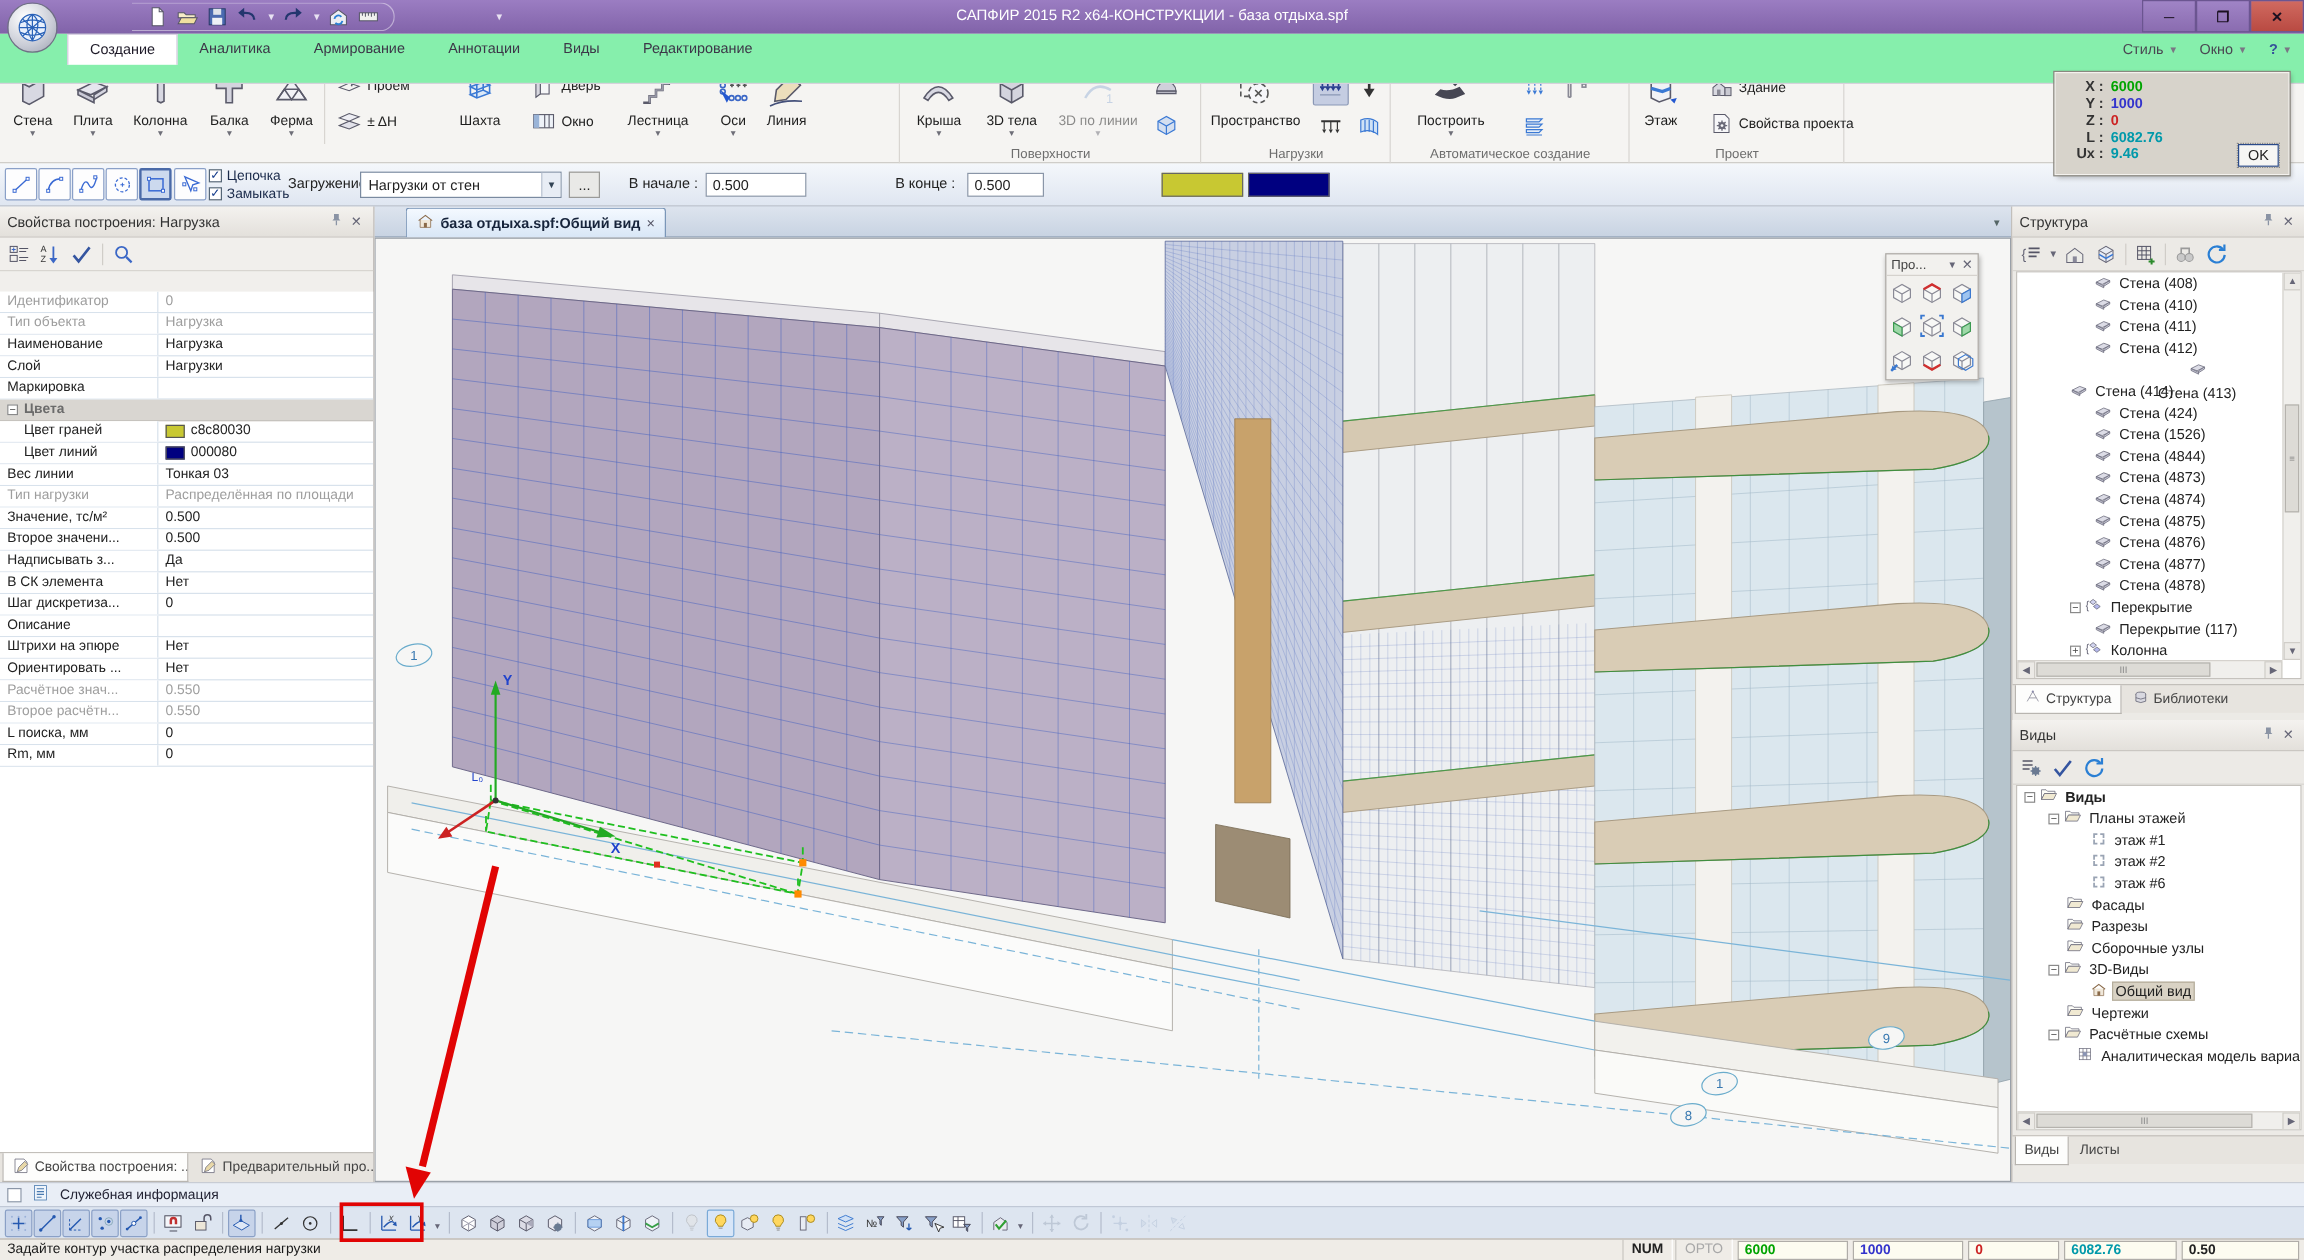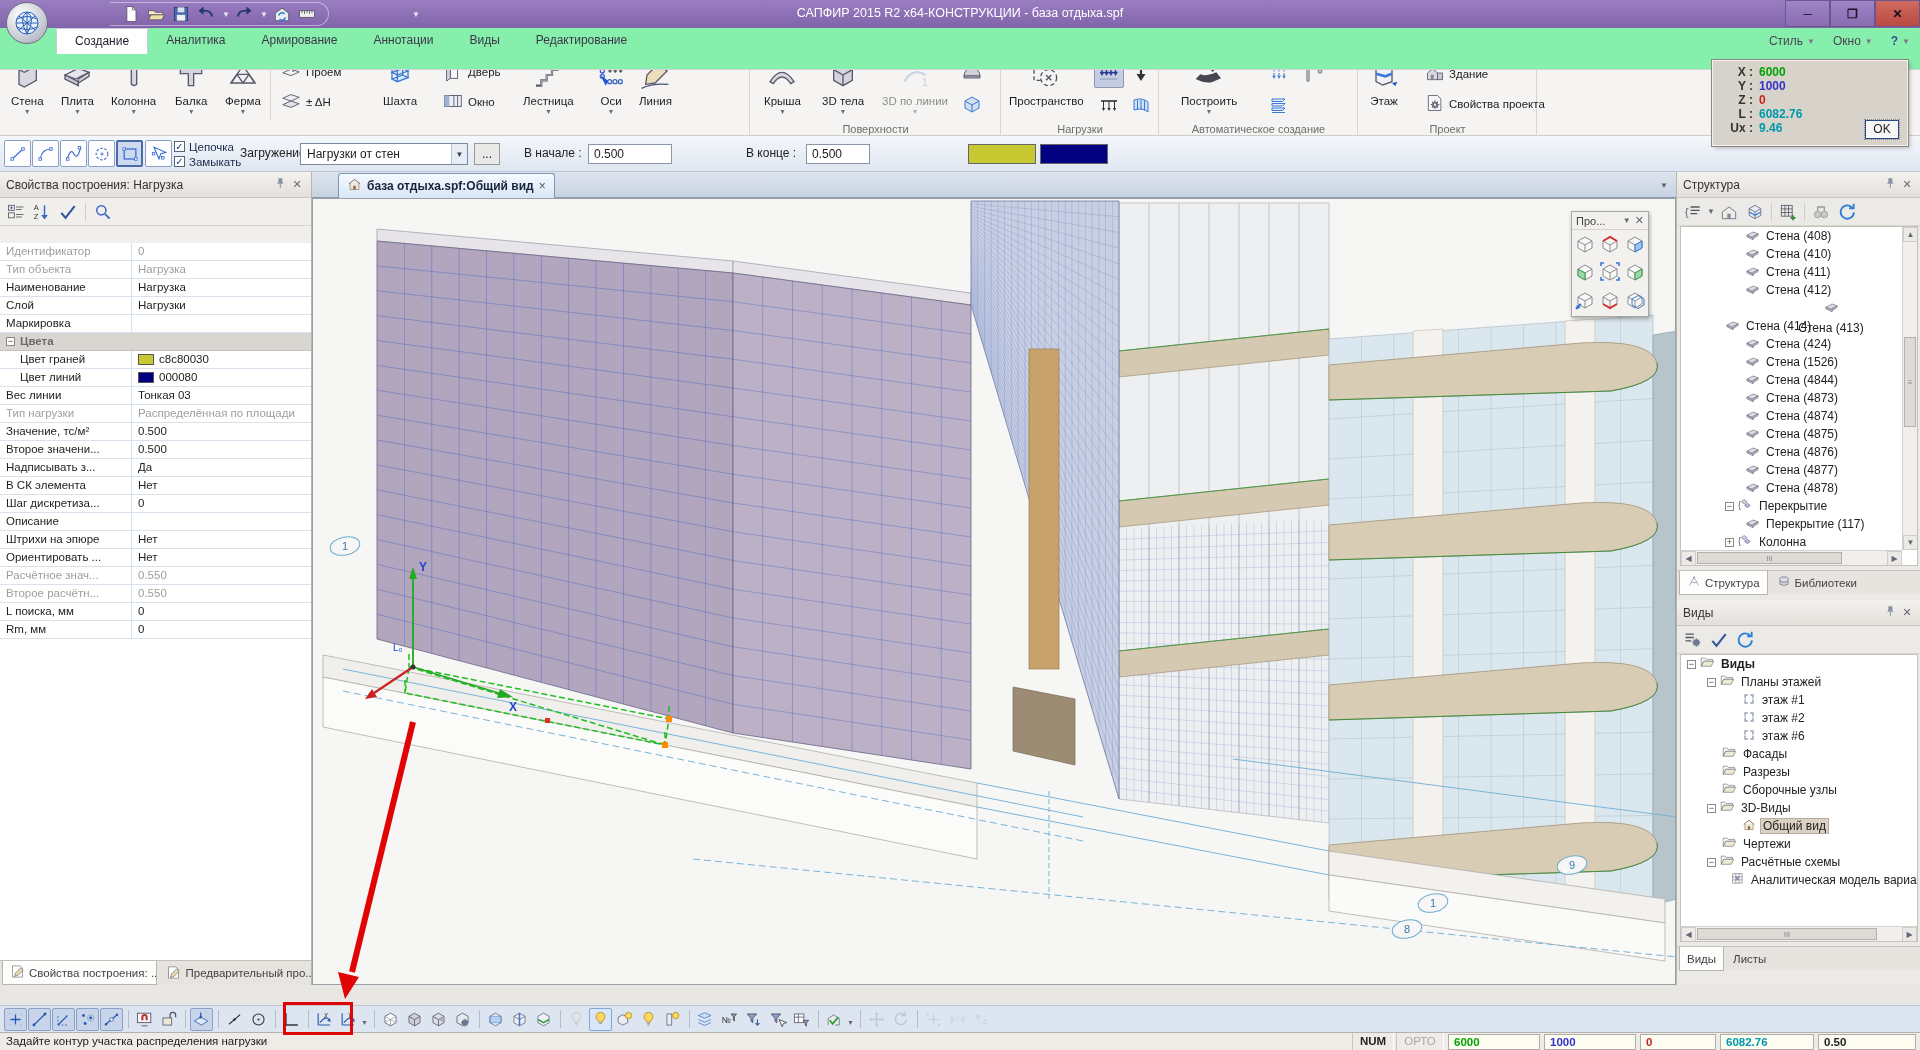--- a/index.html
+++ b/index.html
@@ -1540,20 +1540,28 @@
     <div class="rtabs2" style="top:774px">
       <div class="ptab active">
           <span>Виды</span>
         </div>
       <div class="ptab">
           <span>Листы</span>
         </div>
     </div>
   </div>
 
+  <div class="servicebar">
+    <span style="width:12px;height:12px;border:1px solid #8a96a8;background:#fff;display:inline-block"></span>
+    <span><svg width="16" height="16" viewBox="0 0 24 24">
+          <rect x="4" y="3" width="15" height="18" fill="#eef4fb" stroke="#4a7ab0"></rect>
+          <path d="M7 7h9M7 10.5h9M7 14h9M7 17.5h6" stroke="#4a7ab0" stroke-width="1.4"></path>
+        </svg></span>
+    <span>Служебная информация</span>
+  </div>
 
   <div class="bottombar" id="bottombar">
       <div class="bbtn pressed">
         <svg width="19" height="19" viewBox="0 0 24 24">
           <g fill="#9ab0d8">
             <circle cx="5" cy="5" r="1"></circle>
             <circle cx="12" cy="5" r="1"></circle>
             <circle cx="19" cy="5" r="1"></circle>
             <circle cx="5" cy="12" r="1"></circle>
             <circle cx="19" cy="12" r="1"></circle>

